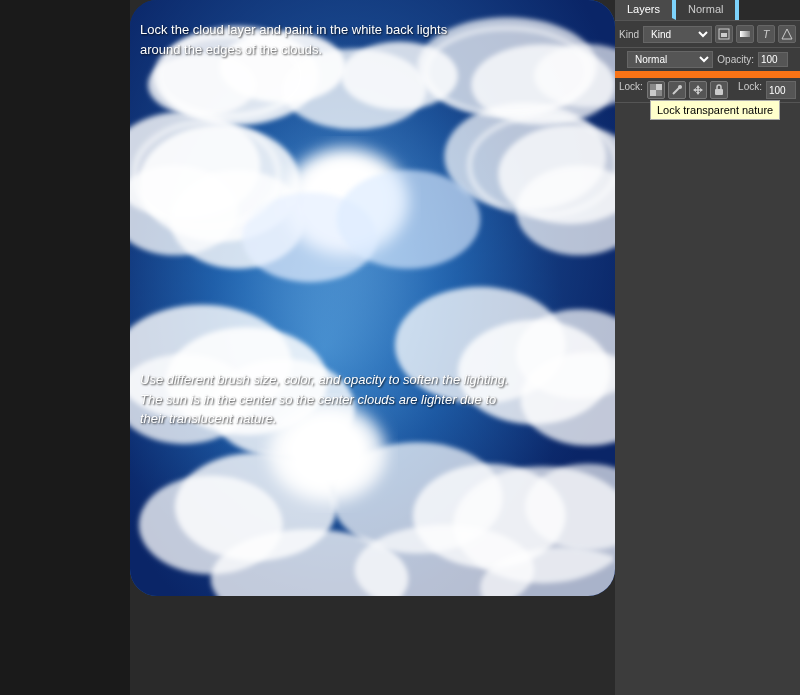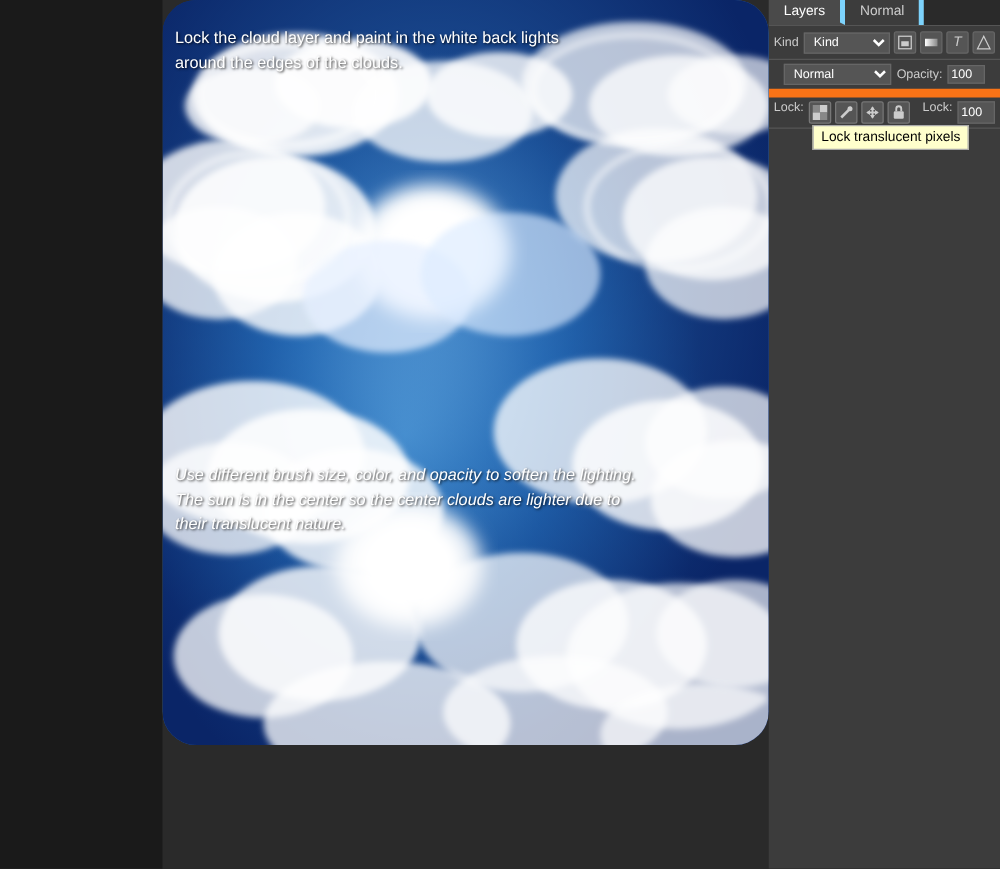--- a/index.html
+++ b/index.html
@@ -432,16 +432,16 @@
         <svg width="12" height="12" viewBox="0 0 12 12">
           <rect x="2" y="5" width="8" height="6" rx="1" fill="#ccc"></rect>
           <path d="M4 5 V3 a2 2 0 0 1 4 0 V5" fill="none" stroke="#ccc" stroke-width="1.5"></path>
         </svg>
       </div>
     </div>
 
     <span class="fill-label">Lock:</span>
     <input type="text" class="fill-value" value="100" style="">
 
-    <div class="tooltip">Lock translucent pixels</div>
+    <div class="tooltip">Lock transparent nature</div>
   </div>
 
 </div>
 
 </body></html>

